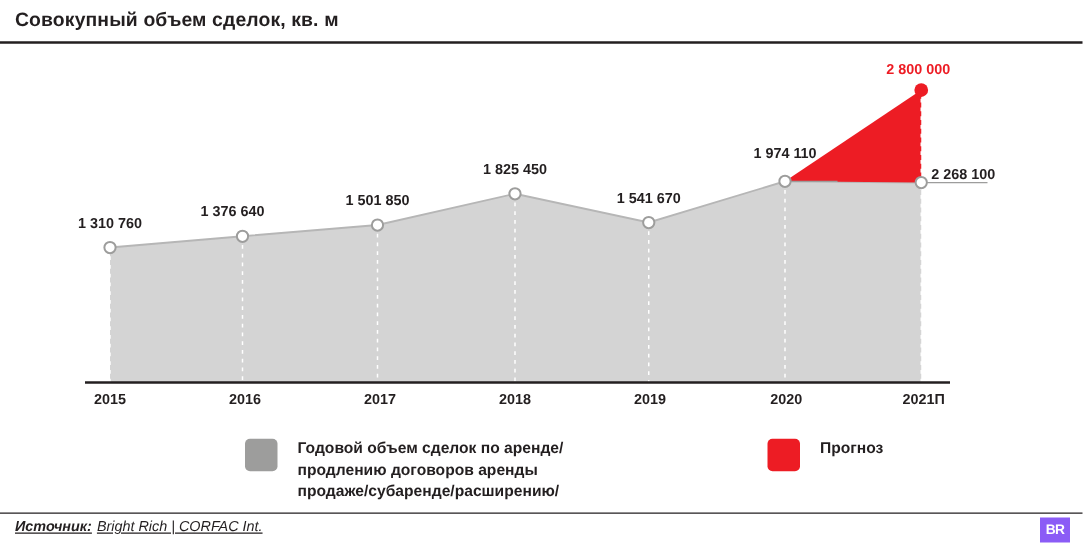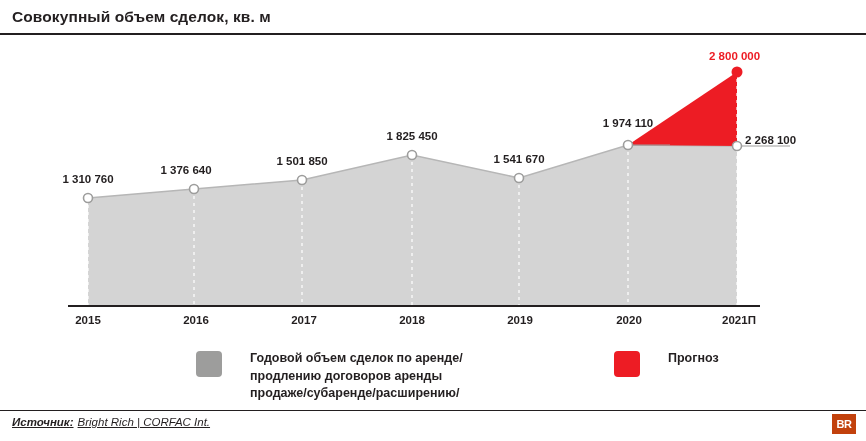--- a/index.html
+++ b/index.html
@@ -86,21 +86,21 @@
   .legend-swatch {
     width: 26px;
     height: 26px;
     border-radius: 4px;
     flex: 0 0 auto;
     margin-top: 1px;
   }
   .legend-swatch.grey { background: #9d9d9c; }
   .legend-swatch.red { background: #ed1c24; }
   .legend-text {
-    margin-left: 28px;
+    margin-left: 16px;
     font-size: 12.5px;
     font-weight: bold;
     line-height: 17.5px;
     color: #231f20;
   }
   .footer-rule {
     position: absolute;
     left: 0;
     top: 410px;
     width: 866px;
@@ -124,21 +124,21 @@
     font-weight: normal;
     font-style: italic;
     margin-left: 4px;
   }
   .logo {
     position: absolute;
     right: 10px;
     top: 414px;
     width: 24px;
     height: 20px;
-    background: #c2410c;
+    background: #8b5cf6;
     color: #ffffff;
     font-size: 11px;
     font-weight: bold;
     display: flex;
     align-items: center;
     justify-content: center;
     letter-spacing: -0.5px;
   }
 </style>
 </head>

